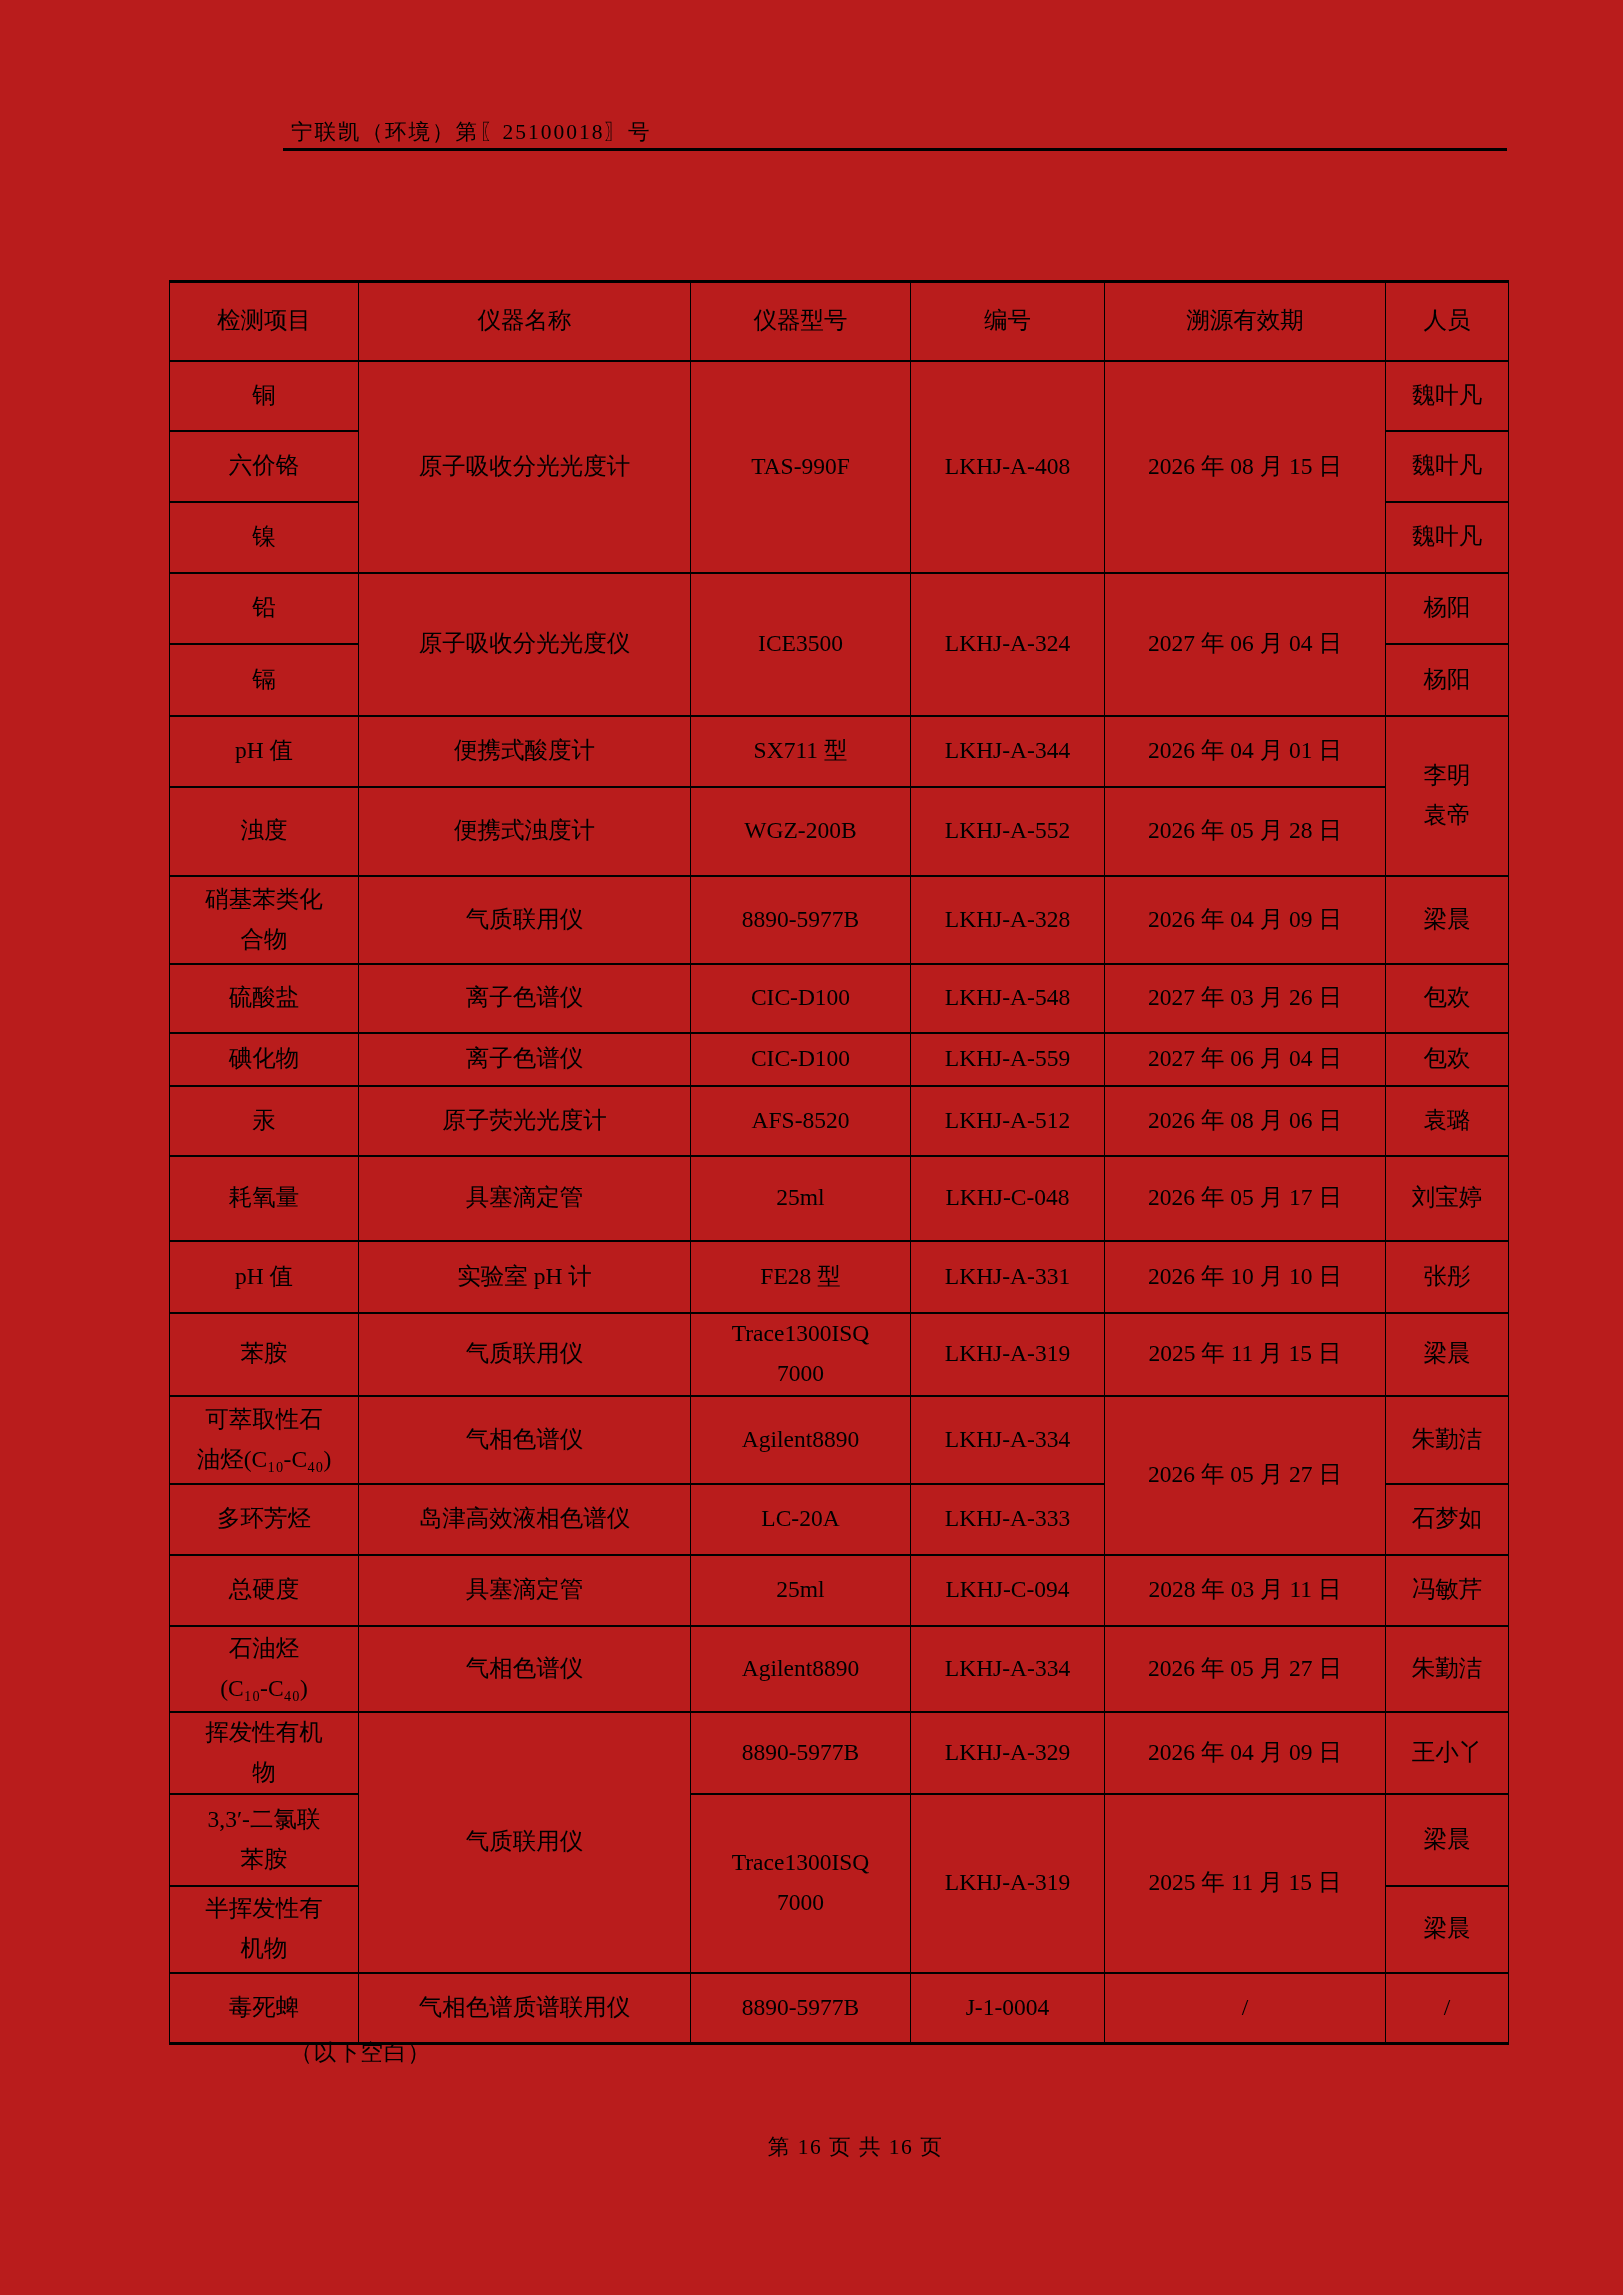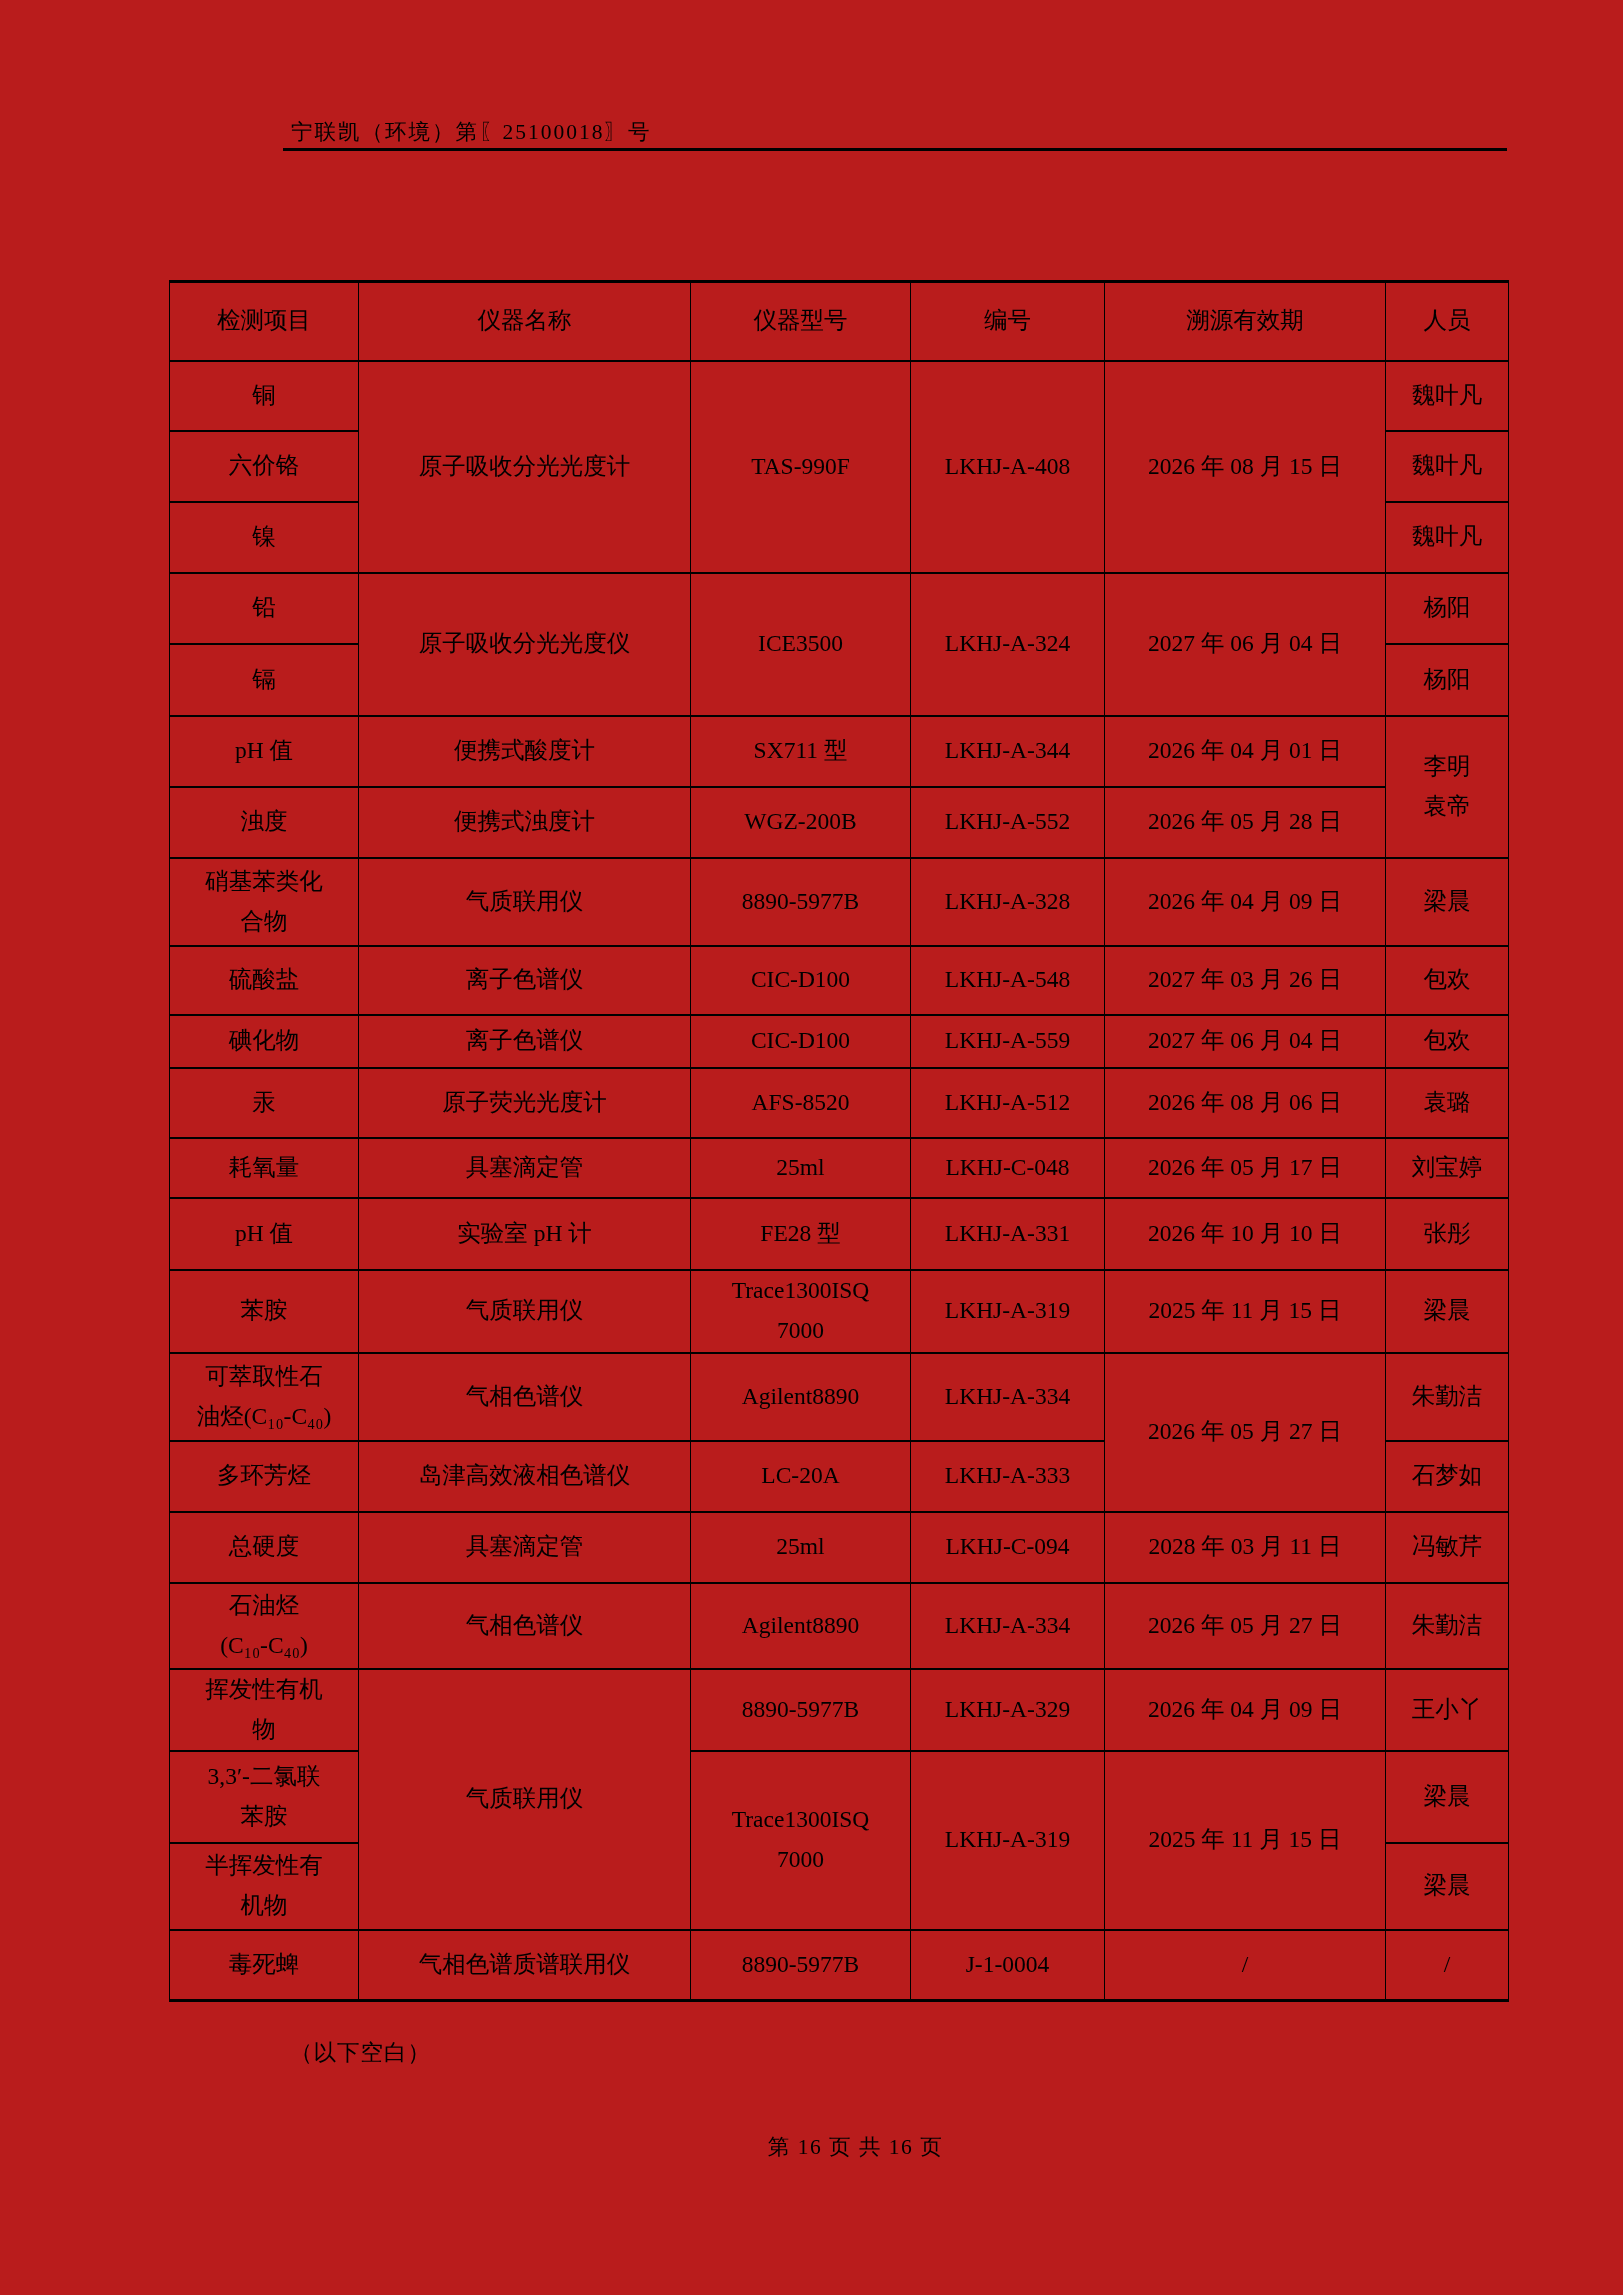--- a/index.html
+++ b/index.html
@@ -146,21 +146,21 @@
 
       <tr style="height:71px">
         <td>pH 值</td>
         <td>便携式酸度计</td>
         <td>SX711 型</td>
         <td>LKHJ-A-344</td>
         <td>2026 年 04 月 01 日</td>
         <td rowspan="2" class="lh-loose">李明
 袁帝</td>
       </tr>
-      <tr style="height:71px">
+      <tr style="height:89px">
         <td>浊度</td>
         <td>便携式浊度计</td>
         <td>WGZ-200B</td>
         <td>LKHJ-A-552</td>
         <td>2026 年 05 月 28 日</td>
       </tr>
 
       <tr style="height:88px">
         <td>硝基苯类化
 合物</td>
@@ -191,21 +191,21 @@
 
       <tr style="height:70px">
         <td>汞</td>
         <td>原子荧光光度计</td>
         <td>AFS-8520</td>
         <td>LKHJ-A-512</td>
         <td>2026 年 08 月 06 日</td>
         <td>袁璐</td>
       </tr>
 
-      <tr style="height:60px">
+      <tr style="height:85px">
         <td>耗氧量</td>
         <td>具塞滴定管</td>
         <td>25ml</td>
         <td>LKHJ-C-048</td>
         <td>2026 年 05 月 17 日</td>
         <td>刘宝婷</td>
       </tr>
 
       <tr style="height:72px">
         <td>pH 值</td>

